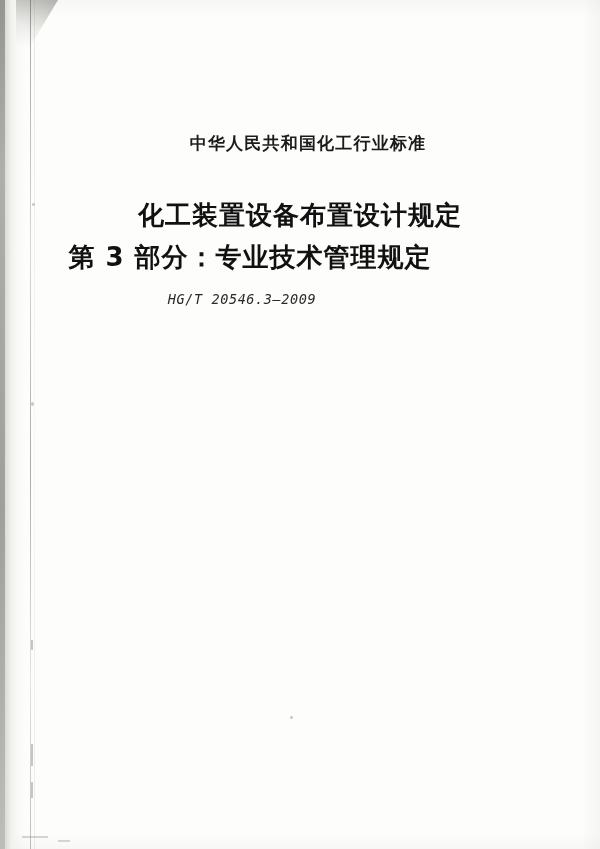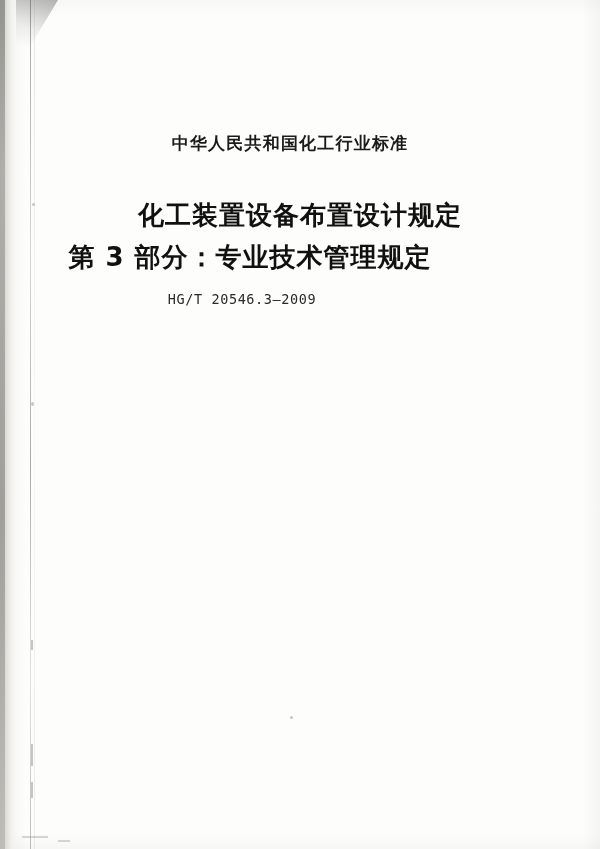--- a/index.html
+++ b/index.html
@@ -88,21 +88,21 @@
   
   .content {
     position: absolute;
     left: 0;
     top: 0;
     width: 600px;
   }
   .standard-org {
     position: absolute;
     top: 132px;
-    left: 0;
+    left: 18px;
     width: 580px;
     text-align: center;
     font-family: "DejaVu Sans", "Liberation Sans", sans-serif;
     font-size: 17px;
     font-weight: 700;
     letter-spacing: 1.2px;
     color: #1b1b1b;
   }
   .title-line1 {
     position: absolute;
@@ -131,20 +131,21 @@
   .standard-no {
     position: absolute;
     top: 291px;
     left: 0;
     width: 484px;
     text-align: center;
     font-family: "DejaVu Sans Mono", "Liberation Mono", monospace;
     font-size: 13.5px;
     letter-spacing: 0.6px;
     color: #2a2a2a;
+    font-style: italic;
   }
   .bottom-fleck {
     position: absolute;
     background: #a5a5a1;
     opacity: 0.45;
   }
 </style>
 </head>
 <body>
 

